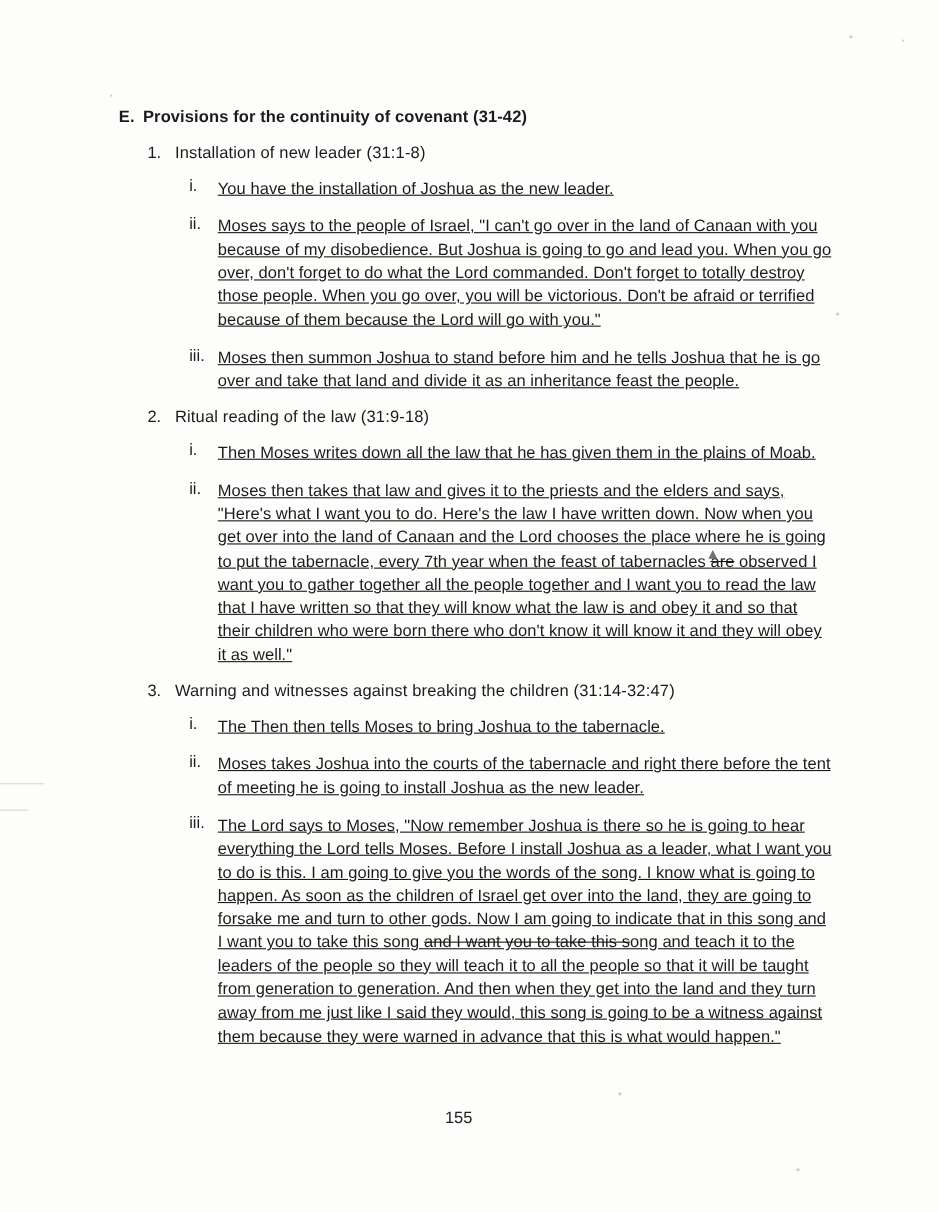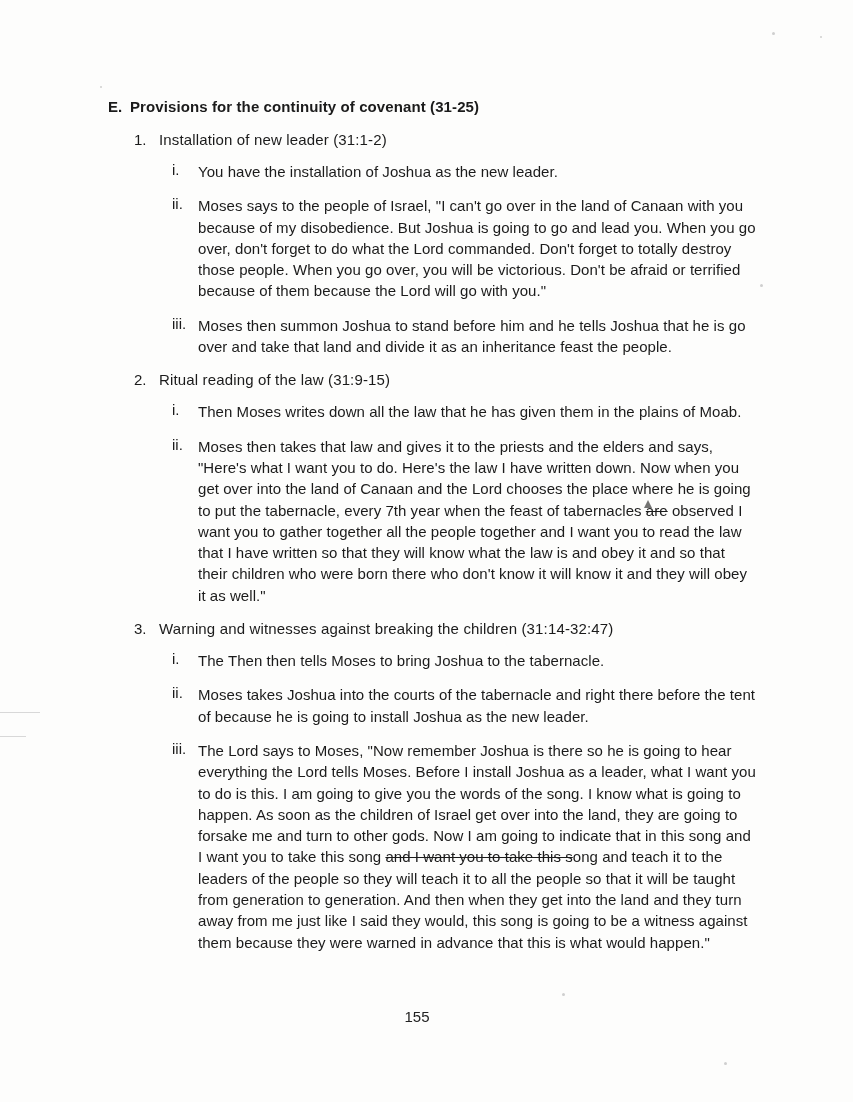--- a/index.html
+++ b/index.html
@@ -69,20 +69,21 @@
   }
   .lvl2 .lbl {
     width: 26px;
     flex: none;
     text-align: left;
   }
   .lvl2 .txt {
     flex: 1;
     line-height: 1.42;
     letter-spacing: 0.05px;
+    text-decoration: underline;
   }
   .strike {
     text-decoration: line-through;
   }
   .caret {
     position: relative;
   }
   .caret::after {
     content: "";
     position: absolute;
@@ -125,46 +126,46 @@
   <div class="speck" style="left:760px; top:284px; width:3px; height:3px;"></div>
   <div class="speck" style="left:562px; top:993px; width:3px; height:3px;"></div>
   <div class="speck" style="left:724px; top:1062px; width:3px; height:3px;"></div>
   <div class="hairline" style="left:0px; top:712px; width:40px; height:1px;"></div>
   <div class="hairline" style="left:0px; top:736px; width:26px; height:1px;"></div>
 
   <div class="content">
 
     <div class="heading">
       <span class="lbl">E.</span>
-      <span class="txt">Provisions for the continuity of covenant (31-25)</span>
+      <span class="txt">Provisions for the continuity of covenant (31-42)</span>
     </div>
 
     <div class="lvl1">
       <span class="lbl">1.</span>
-      <span class="txt">Installation of new leader (31:1-2)</span>
+      <span class="txt">Installation of new leader (31:1-8)</span>
     </div>
 
     <div class="lvl2">
       <span class="lbl">i.</span>
       <span class="txt">You have the installation of Joshua as the new leader.</span>
     </div>
 
     <div class="lvl2">
       <span class="lbl">ii.</span>
       <span class="txt">Moses says to the people of Israel, "I can't go over in the land of Canaan with you because of my disobedience. But Joshua is going to go and lead you. When you go over, don't forget to do what the Lord commanded. Don't forget to totally destroy those people. When you go over, you will be victorious. Don't be afraid or terrified because of them because the Lord will go with you."</span>
     </div>
 
     <div class="lvl2">
       <span class="lbl">iii.</span>
       <span class="txt">Moses then summon Joshua to stand before him and he tells Joshua that he is go over and take that land and divide it as an inheritance feast the people.</span>
     </div>
 
     <div class="lvl1">
       <span class="lbl">2.</span>
-      <span class="txt">Ritual reading of the law (31:9-15)</span>
+      <span class="txt">Ritual reading of the law (31:9-18)</span>
     </div>
 
     <div class="lvl2">
       <span class="lbl">i.</span>
       <span class="txt">Then Moses writes down all the law that he has given them in the plains of Moab.</span>
     </div>
 
     <div class="lvl2">
       <span class="lbl">ii.</span>
       <span class="txt"><span>Moses then takes that law and gives it to the priests and the elders and says, "Here's what I want you to do. Here's the law I have written down. Now when you get over into the land of Canaan and the Lord chooses the place where he is going to put the tabernacle, every 7th year when the feast of tabernacles </span><span class="strike caret">are</span><span> observed I want you to gather together all the people together and I want you to read the law that I have written so that they will know what the law is and obey it and so that their children who were born there who don't know it will know it and they will obey it as well."</span></span>
@@ -175,21 +176,21 @@
       <span class="txt">Warning and witnesses against breaking the children (31:14-32:47)</span>
     </div>
 
     <div class="lvl2">
       <span class="lbl">i.</span>
       <span class="txt">The Then then tells Moses to bring Joshua to the tabernacle.</span>
     </div>
 
     <div class="lvl2">
       <span class="lbl">ii.</span>
-      <span class="txt">Moses takes Joshua into the courts of the tabernacle and right there before the tent of because he is going to install Joshua as the new leader.</span>
+      <span class="txt">Moses takes Joshua into the courts of the tabernacle and right there before the tent of meeting he is going to install Joshua as the new leader.</span>
     </div>
 
     <div class="lvl2">
       <span class="lbl">iii.</span>
       <span class="txt"><span>The Lord says to Moses, "Now remember Joshua is there so he is going to hear everything the Lord tells Moses. Before I install Joshua as a leader, what I want you to do is this. I am going to give you the words of the song. I know what is going to happen. As soon as the children of Israel get over into the land, they are going to forsake me and turn to other gods. Now I am going to indicate that in this song and I want you to take this song </span><span class="strike">and I want you to take this s</span><span>ong and teach it to the leaders of the people so they will teach it to all the people so that it will be taught from generation to generation. And then when they get into the land and they turn away from me just like I said they would, this song is going to be a witness against them because they were warned in advance that this is what would happen."</span></span>
     </div>
 
   </div>
 
   <div class="pagenum">155</div>

